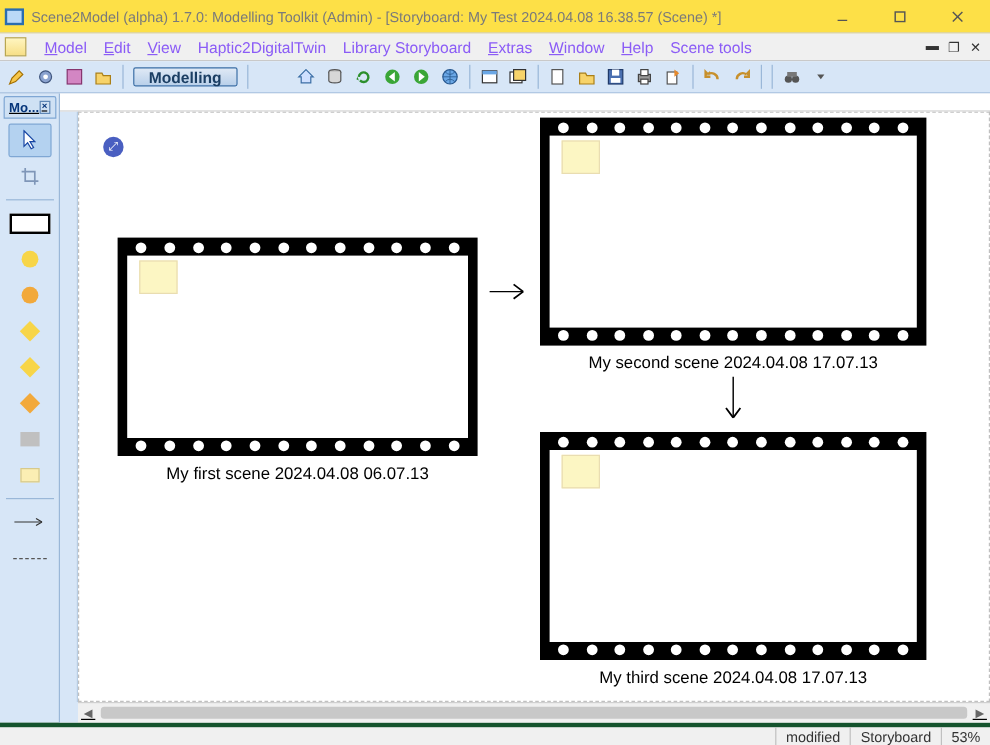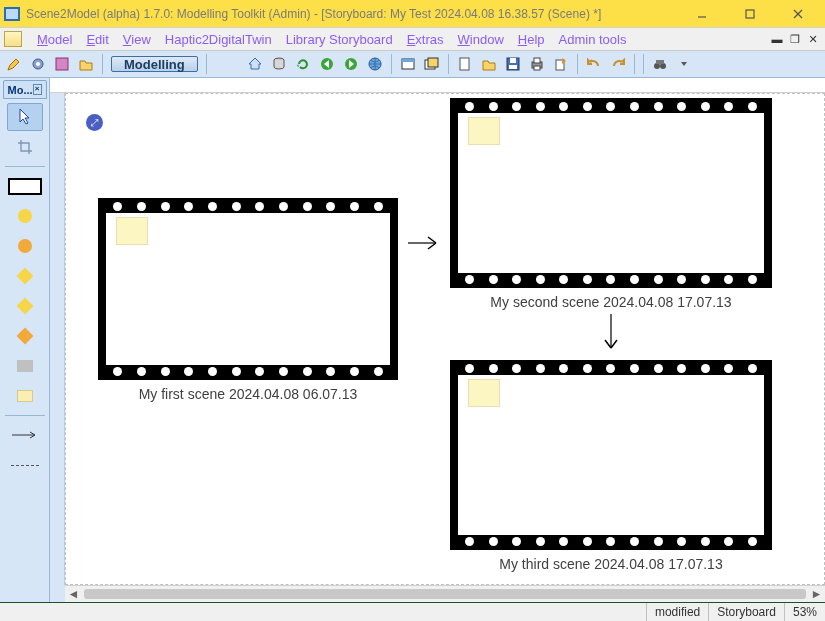--- a/index.html
+++ b/index.html
@@ -20,21 +20,21 @@
 .mdictl { margin-left: auto; display: flex; align-items: center; gap: 2px; padding-right: 4px; }
 .mdictl span { width: 16px; height: 14px; display: flex; align-items: center; justify-content: center; color: #333; font-size: 11px; }
 
 .toolbar { height: 27px; background: #d7e6f7; border-bottom: 1px solid #9ab7d8; display: flex; align-items: center; padding: 0 3px; gap: 2px; }
 .tb { width: 22px; height: 22px; display: flex; align-items: center; justify-content: center; border: 1px solid transparent; border-radius: 2px; }
 .tb svg { display: block; }
 .tsep { width: 1px; height: 20px; background: #9ab7d8; margin: 0 3px; }
 .mode-tag { height: 16px; border: 1px solid #3b6ea5; background: linear-gradient(#dfe9f5,#b9d0ea); padding: 0 12px; display: flex; align-items: center; font-weight: 700; color: #1b3e63; font-size: 13px; border-radius: 2px; margin: 0 3px; }
 .search { flex: 1; height: 20px; border: 1px solid #7fa7d4; background: #fff; margin-left: 4px; padding: 0 6px; color: #8a8a8a; font-style: italic; font-size: 12px; display: flex; align-items: center; margin-right: 2px; }
 
-.workspace { display: flex; height: calc(621px - 28px - 23px - 27px - 19px); }
+.workspace { display: flex; height: calc(621px - 28px - 23px - 27px - 19px); text-decoration: underline; }
 
 .palette { width: 50px; background: #d7e6f7; border-right: 1px solid #9ab7d8; display: flex; flex-direction: column; align-items: center; padding-top: 2px; }
 .ptab { width: 44px; height: 19px; display: flex; align-items: center; justify-content: space-between; padding: 0 4px; border: 1px solid #7fa7d4; border-radius: 2px 2px 0 0; background: #cfe1f4; font-size: 11px; font-weight: 700; color: #06357a; margin-bottom: 3px; }
 .ptab .x { width: 11px; height: 11px; border: 1px solid #5e86b5; font-size: 8px; line-height: 8px; text-align: center; }
 .ptool { width: 36px; height: 28px; margin: 1px 0; display: flex; align-items: center; justify-content: center; border: 1px solid transparent; border-radius: 2px; }
 .ptool.sel { border-color: #7fa7d4; background: #b4d2f0; }
 .prect { width: 34px; height: 17px; border: 2px solid #000; background: #fff; }
 .pcirc { width: 14px; height: 14px; border-radius: 50%; }
 .pdiam { width: 12px; height: 12px; transform: rotate(45deg); }
 .psq { width: 16px; height: 12px; }
@@ -48,34 +48,34 @@
 .ruler-v { width: 15px; background: #d7e6f7; border-right: 1px solid #b8cde3; }
 .canvas { flex: 1; position: relative; background: #fff; overflow: hidden; border: 1px dashed #c0c0c0; }
 
 .scene { position: absolute; }
 .film { background: #000; padding: 15px 8px; }
 .perf { height: 15px; display: flex; justify-content: space-around; align-items: center; position: absolute; left: 8px; right: 8px; }
 .perf.top { top: 1px; } .perf.bot { bottom: 1px; }
 .perf i { width: 9px; height: 9px; border-radius: 50%; background: #fff; }
 .frame { background: #fff; width: 100%; height: 100%; position: relative; }
 .note { position: absolute; top: 4px; left: 10px; width: 32px; height: 28px; background: #fcf6c3; border: 1px solid #e9ddb1; }
-.slabel { text-align: center; font-size: 14px; margin-top: 6px; color: #404040; }
+.slabel { text-align: center; font-size: 14px; margin-top: 6px; color: #000000; }
 
 .resize-dot { position: absolute; top: 20px; left: 20px; width: 17px; height: 17px; border-radius: 50%; background: #4a5fc1; color: #fff; font-size: 10px; display: flex; align-items: center; justify-content: center; }
 .resize-dot::after { content: "⤢"; }
 
 .arrow-svg { position: absolute; }
 
 .hscroll { height: 17px; display: flex; }
 .hscroll .pad { width: 15px; background: #d7e6f7; }
 .hscroll .track { flex: 1; background: #f0f0f0; border-top: 1px solid #d0d0d0; display: flex; align-items: center; position: relative; }
 .hscroll .ar { width: 17px; height: 15px; display: flex; align-items: center; justify-content: center; color: #666; }
 .hscroll .thumb { height: 10px; background: #c8c8c8; border-radius: 3px; }
 
-.statusbar { height: 19px; background: #f0f0f0; border-top: 1px solid #14532d; display: flex; align-items: center; justify-content: flex-end; font-size: 12px; color: #333; }
+.statusbar { height: 19px; background: #f0f0f0; border-top: 4px solid #14532d; display: flex; align-items: center; justify-content: flex-end; font-size: 12px; color: #333; }
 .statusbar .cell { border-left: 1px solid #c0c0c0; padding: 0 8px; height: 100%; display: flex; align-items: center; }
 </style>
 </head>
 <body>
 
 <div class="titlebar">
   <div class="ticon"></div>
   <div class="title">Scene2Model (alpha) 1.7.0: Modelling Toolkit (Admin) - [Storyboard: My Test 2024.04.08 16.38.57 (Scene) *]</div>
   <div class="win-btns">
     <div class="win-btn">
@@ -100,21 +100,21 @@
 <div class="menubar">
   <div class="mbicon"></div>
   <div class="mi"><u>M</u><span>odel</span></div>
   <div class="mi"><u>E</u>dit</div>
   <div class="mi"><u>V</u>iew</div>
   <div class="mi">Haptic2DigitalTwin</div>
   <div class="mi">Library Storyboard</div>
   <div class="mi"><u>E</u>xtras</div>
   <div class="mi"><u>W</u>indow</div>
   <div class="mi"><u>H</u>elp</div>
-  <div class="mi">Admin tools</div>
+  <div class="mi">Scene tools</div>
   <div class="mdictl">
     <span>▬</span>
     <span>❐</span>
     <span>✕</span>
   </div>
 </div>
 
 <div class="toolbar">
   <div class="tb">
       <svg width="16" height="16">

